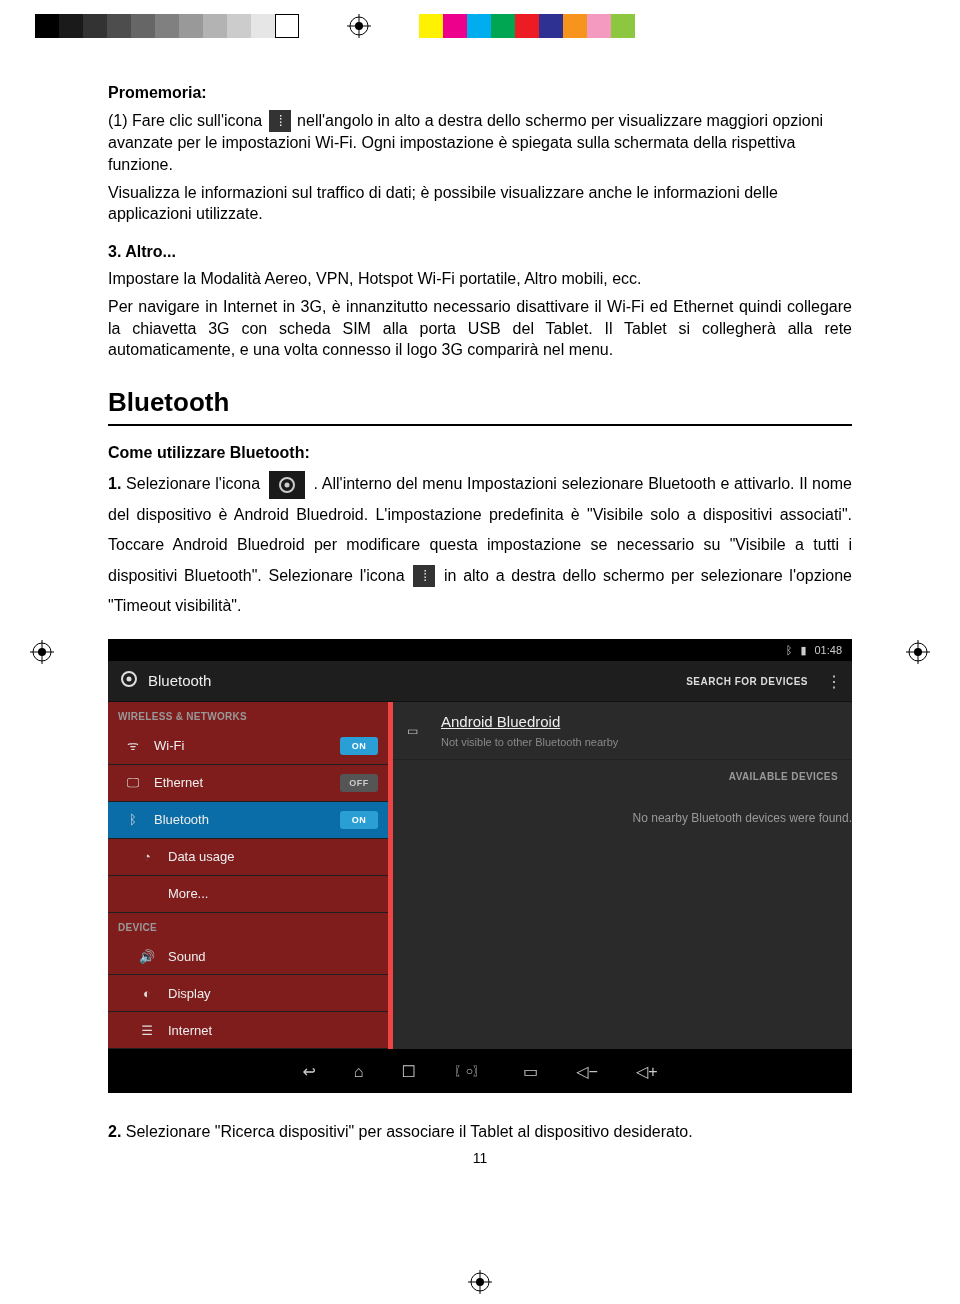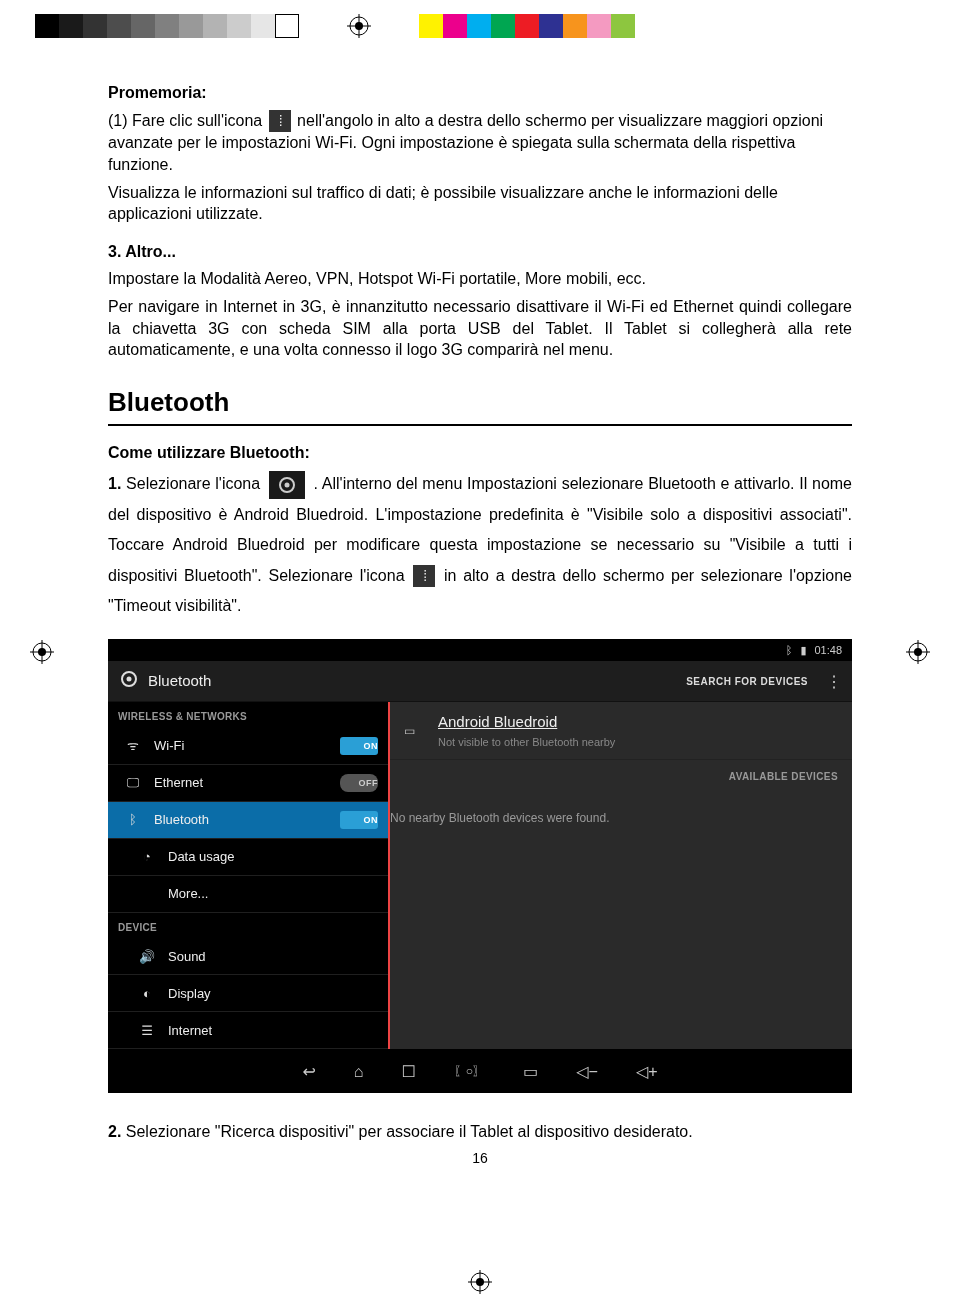--- a/index.html
+++ b/index.html
@@ -90,22 +90,22 @@
     align-items: center;
     padding: 0 10px;
     border-bottom: 1px solid #111;
   }
   .title-row .spacer { flex: 1; }
   .title-label { font-size: 15px; color: #eee; margin-left: 8px; }
   .search-label { font-size: 10px; font-weight: bold; letter-spacing: 0.5px; color: #ddd; margin-right: 18px; }
   .shot-body { display: flex; min-height: 340px; }
   .sidebar {
     width: 280px;
-    background: #000000;
-    border-right: 2px solid #ef4444;
+    background: #7f1d1d;
+    border-right: 5px solid #ef4444;
   }
   .side-header {
     font-size: 10px;
     color: #999;
     font-weight: bold;
     padding: 8px 10px 4px 10px;
     letter-spacing: 0.3px;
   }
   .side-item {
     display: flex;
@@ -117,26 +117,26 @@
     font-size: 13px;
   }
   .side-item.selected { background: #0b6da8; }
   .side-item.indent { padding-left: 30px; }
   .side-icon { width: 18px; text-align: center; margin-right: 12px; color:#ddd; font-size:13px;}
   .toggle {
     width: 38px; height: 18px;
     border-radius: 3px;
     font-size: 9px;
     font-weight: bold;
-    text-align: right;
+    text-align: center;
     line-height: 18px;
     letter-spacing: 0.5px;
   }
   .toggle.on  { background: #2a9fd6; color: #fff; }
-  .toggle.off { background: #555; color: #ccc; border-radius: 8px; }
+  .toggle.off { background: #555; color: #ccc; }
   .side-item .fill { flex:1; }
 
   .main-pane {
     flex: 1;
     background: #2a2a2a;
   }
   .device-row {
     display: flex;
     align-items: center;
     padding: 10px 14px;
@@ -147,21 +147,21 @@
   .device-sub { color: #888; font-size: 11px; margin-top:2px;}
   .avail-header {
     font-size: 10px;
     font-weight: bold;
     color: #999;
     padding: 10px 14px 6px 14px;
     letter-spacing: 0.4px;
     text-align: right;
   }
   .no-devices {
-    text-align: left;
+    text-align: right;
     color: #999;
     font-size: 12px;
     padding: 20px 0;
   }
   .navbar {
     height: 44px;
     background: #000;
     display: flex;
     justify-content: center;
     align-items: center;
@@ -242,21 +242,21 @@
   <p class="bold">Promemoria:</p>
   <p>
     <span>(1) Fare clic sull'icona </span>
     <span class="inline-icon"><span class="dots">⁞</span></span>
     <span> nell'angolo in alto a destra dello schermo per visualizzare maggiori opzioni avanzate per le impostazioni Wi-Fi. Ogni impostazione è spiegata sulla schermata della rispettiva funzione.</span>
   </p>
 
   <p>Visualizza le informazioni sul traffico di dati; è possibile visualizzare anche le informazioni delle applicazioni utilizzate.</p>
 
   <p class="bold" style="margin-top:16px">3. Altro...</p>
-  <p>Impostare la Modalità Aereo, VPN, Hotspot Wi-Fi portatile, More mobili, ecc.</p>
+  <p>Impostare la Modalità Aereo, VPN, Hotspot Wi-Fi portatile, Altro mobili, ecc.</p>
   <p class="justify">Per navigare in Internet in 3G, è innanzitutto necessario disattivare il Wi-Fi ed Ethernet quindi collegare la chiavetta 3G con scheda SIM alla porta USB del Tablet. Il Tablet si collegherà alla rete automaticamente, e una volta connesso il logo 3G comparirà nel menu.</p>
 
   <div class="section-title">Bluetooth</div>
   <hr class="hr">
 
   <p class="bold">Come utilizzare Bluetooth:</p>
 
   <p class="justify" style="line-height:1.9">
     <span class="bold">1.</span>
     <span> Selezionare l'icona </span>
@@ -356,14 +356,14 @@
       <span>◁−</span>
       <span>◁+</span>
     </div>
   </div>
 
   <p>
     <span class="bold">2.</span>
     <span> Selezionare "Ricerca dispositivi" per associare il Tablet al dispositivo desiderato.</span>
   </p>
 
-  <div class="page-num">16</div>
+  <div class="page-num">11</div>
 </div>
 
 </body></html>

